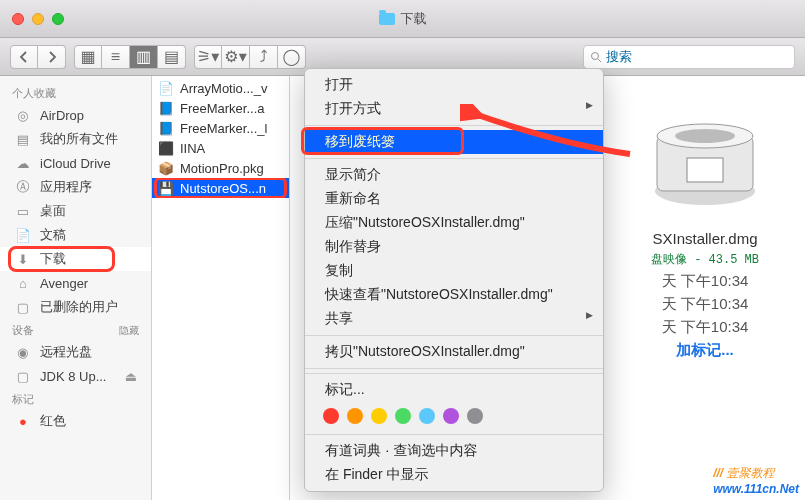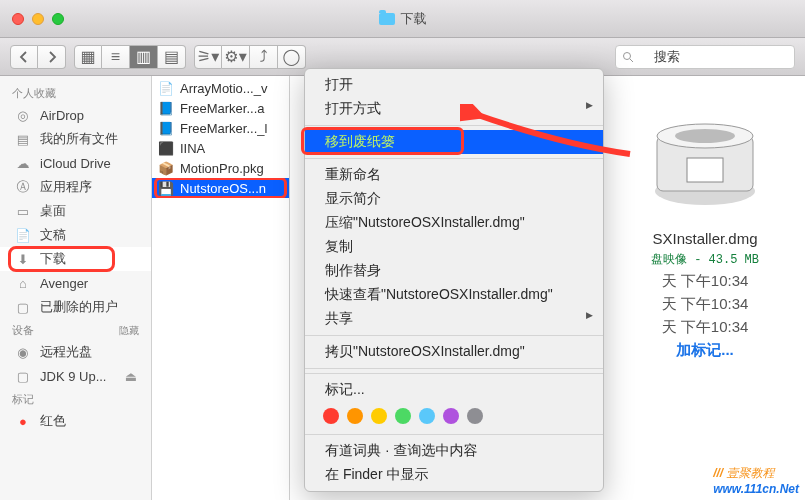--- a/index.html
+++ b/index.html
@@ -13,39 +13,39 @@
 .folder-ico{width:16px;height:12px;background:#5ac8fa;border-radius:2px;position:relative;}
 .folder-ico::before{content:"";position:absolute;top:-3px;left:0;width:7px;height:3px;background:#5ac8fa;border-radius:2px 2px 0 0;}
 
 .toolbar{height:38px;background:linear-gradient(#e8e6e8,#d1cfd1);border-bottom:1px solid #b1afb1;display:flex;align-items:center;padding:0 10px;gap:8px;}
 .nav-btns{display:flex;}
 .tbtn{width:28px;height:24px;background:linear-gradient(#fdfdfd,#f0f0f0);border:1px solid #b8b8b8;display:flex;align-items:center;justify-content:center;color:#6a6a6a;}
 .tbtn:first-child{border-radius:4px 0 0 4px;} .tbtn:last-child{border-radius:0 4px 4px 0;border-left:none;}
 .seg{display:flex;}
 .seg .tbtn{border-left:none;} .seg .tbtn:first-child{border-left:1px solid #b8b8b8;}
 .seg .tbtn.active{background:#7a7a7a;color:#fff;}
-.search{margin-left:auto;width:180px;height:24px;background:#fff;border:1px solid #c8c8c8;border-radius:4px;display:flex;align-items:center;padding:0 6px;gap:20px;color:#404040;font-size:13px;}
+.search{margin-left:auto;width:212px;height:24px;background:#fff;border:1px solid #c8c8c8;border-radius:4px;display:flex;align-items:center;padding:0 6px;gap:4px;color:#0369a1;font-size:13px;}
 
 .main{display:flex;height:424px;}
 .sidebar{width:152px;background:#f6f6f6;border-right:1px solid #d0d0d0;padding:6px 0;overflow:hidden;}
 .sb-hdr{font-size:11px;color:#888;padding:4px 12px 2px;display:flex;align-items:center;justify-content:space-between;}
 .sb-item{display:flex;align-items:center;gap:8px;padding:3px 14px;font-size:13px;color:#434343;position:relative;}
 .sb-item.sel{background:#fff;}
 .sb-ico{width:18px;height:18px;display:flex;align-items:center;justify-content:center;color:#8e8e8e;}
 .sb-hl{position:absolute;left:8px;right:36px;top:-1px;bottom:-1px;border:3px solid #ff3a2f;border-radius:8px;pointer-events:none;}
 
 .col1{width:138px;border-right:1px solid #d0d0d0;padding-top:2px;}
 .fitem{display:flex;align-items:center;gap:6px;padding:2px 6px;font-size:13px;color:#333;white-space:nowrap;overflow:hidden;position:relative;}
 .fitem.sel{background:#0a60ff;color:#fff;}
 .fico{width:16px;height:16px;flex-shrink:0;display:flex;align-items:center;justify-content:center;}
 .fhl{position:absolute;left:2px;right:2px;top:-1px;bottom:-1px;border:3px solid #ff3a2f;border-radius:6px;pointer-events:none;}
 
 .ctx{position:absolute;left:304px;top:68px;width:300px;background:#f0f0f0;border:1px solid #bebebe;border-radius:6px;box-shadow:0 8px 30px rgba(0,0,0,.25);padding:4px 0;font-size:14px;color:#2a2a2a;}
 .ctx-item{padding:3px 20px;position:relative;}
-.ctx-item.sel{background:#0a60ff;color:#bef264;}
+.ctx-item.sel{background:#0a60ff;color:#fef9c3;}
 .ctx-item.sub::after{content:"▶";position:absolute;right:10px;font-size:9px;color:#555;}
 .ctx-sep{height:1px;background:#d4d4d4;margin:4px 0;}
 .ctx-hl{position:absolute;left:-4px;top:-3px;width:163px;height:28px;border:3px solid #ff3a2f;border-radius:6px;pointer-events:none;}
 .ctx-tags{display:flex;gap:8px;padding:6px 18px;}
 .tdot{width:16px;height:16px;border-radius:50%;}
 
 .arrow{position:absolute;left:460px;top:104px;pointer-events:none;}
 
 .preview{position:absolute;right:0;top:76px;width:200px;padding:10px;text-align:center;}
 .hdd{width:120px;height:120px;margin:10px auto;}
@@ -149,21 +149,21 @@
     <div class="sb-hdr">
         <span>设备</span>
         <span style="font-size:10px;">隐藏</span>
       </div>
     <div class="sb-item">
         <span class="sb-ico">◉</span>
         <span>远程光盘</span>
       </div>
     <div class="sb-item">
         <span class="sb-ico">▢</span>
-        <span>JDK 9 Up...</span>
+        <span>JDK 8 Up...</span>
         <span style="margin-left:auto;color:#999;">⏏</span>
       </div>
     <div class="sb-hdr">标记</div>
     <div class="sb-item">
         <span class="sb-ico" style="color:#ff3b30;">●</span>
         <span>红色</span>
       </div>
   </div>
 
   <div class="col1">
@@ -194,25 +194,25 @@
       </div>
   </div>
 </div>
 
 <div class="ctx">
   <div class="ctx-item">打开</div>
   <div class="ctx-item sub">打开方式</div>
   <div class="ctx-sep"></div>
   <div class="ctx-item sel"><span>移到废纸篓</span><div class="ctx-hl"></div></div>
   <div class="ctx-sep"></div>
+  <div class="ctx-item">显示简介</div>
   <div class="ctx-item">重新命名</div>
-  <div class="ctx-item">显示简介</div>
   <div class="ctx-item">压缩"NutstoreOSXInstaller.dmg"</div>
+  <div class="ctx-item">制作替身</div>
   <div class="ctx-item">复制</div>
-  <div class="ctx-item">制作替身</div>
   <div class="ctx-item">快速查看"NutstoreOSXInstaller.dmg"</div>
   <div class="ctx-item sub">共享</div>
   <div class="ctx-sep"></div>
   <div class="ctx-item">拷贝"NutstoreOSXInstaller.dmg"</div>
   <div class="ctx-sep"></div>
   <div class="ctx-sep"></div>
   <div class="ctx-item">标记...</div>
   <div class="ctx-tags">
     <div class="tdot" style="background:#ff3b30"></div>
     <div class="tdot" style="background:#ff9500"></div>

